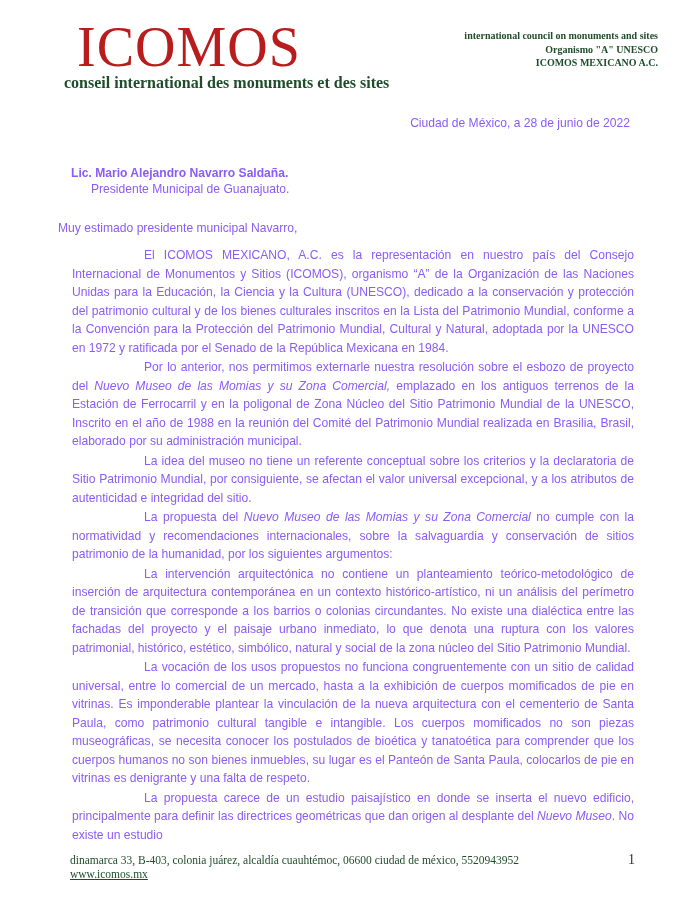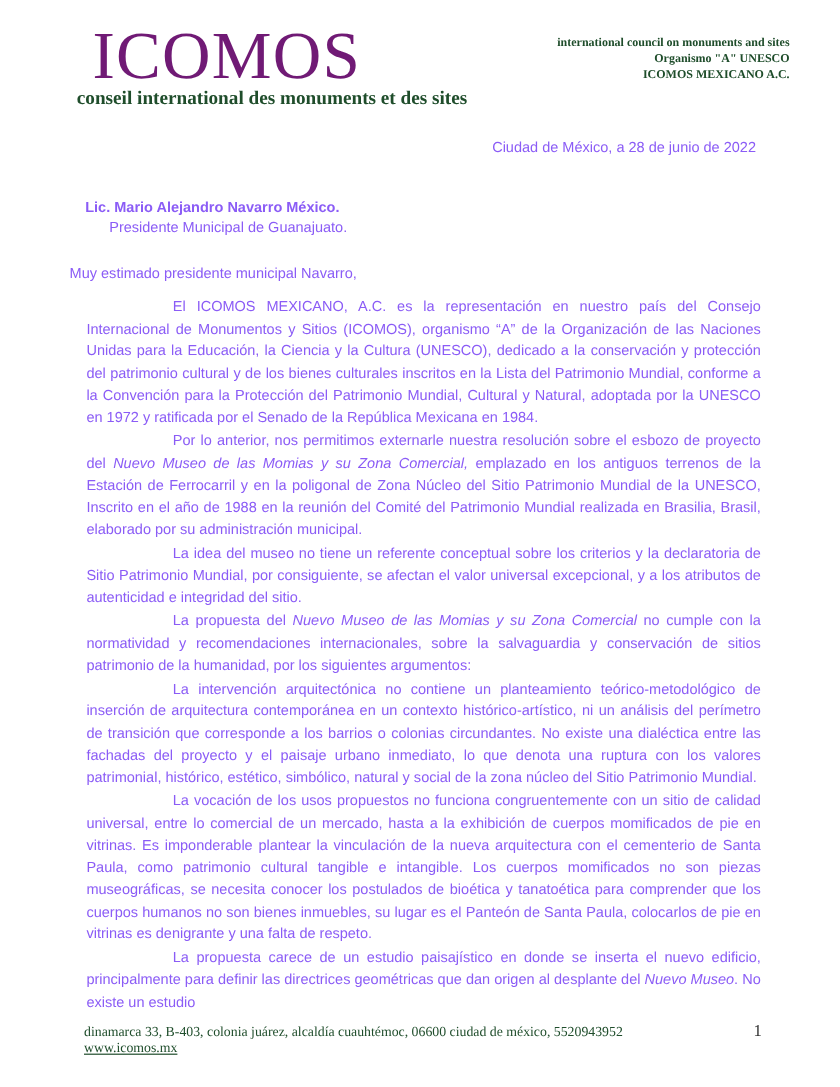--- a/index.html
+++ b/index.html
@@ -2,21 +2,21 @@
 <html><head>
   <meta charset="utf-8">
   <style>
     html, body { margin: 0; padding: 0; background: #ffffff; }
     body { width: 700px; height: 906px; position: relative; overflow: hidden; }
     .page { position: absolute; left: 0; top: 0; width: 700px; height: 906px; background: #fff; }
 
     .logo-block { position: absolute; left: 64px; top: 22px; width: 270px; }
     .logo-title {
       font-family: "DejaVu Serif", "Liberation Serif", serif;
-      font-size: 50px; line-height: 50px; color: #701a75; letter-spacing: 1px;
+      font-size: 50px; line-height: 50px; color: #b91c1c; letter-spacing: 1px;
       text-align: center; width: 250px;
       font-family: "Liberation Serif", serif;
       font-size: 56px;
     }
     .logo-sub {
       font-family: "Liberation Serif", serif; font-weight: bold;
       font-size: 16px; color: #1f4d2b; margin-top: 2px; white-space: nowrap;
     }
 
     .header-right {
@@ -66,21 +66,21 @@
 
   <div class="header-right">
     <div>international council on monuments and sites</div>
     <div>Organismo "A" UNESCO</div>
     <div>ICOMOS MEXICANO A.C.</div>
   </div>
 
   <div class="body-text date">Ciudad de México, a 28 de junio de 2022</div>
 
   <div class="body-text recipient">
-    <div class="name">Lic. Mario Alejandro Navarro México.</div>
+    <div class="name">Lic. Mario Alejandro Navarro Saldaña.</div>
     <div class="role">Presidente Municipal de Guanajuato.</div>
   </div>
 
   <div class="body-text greeting">Muy estimado presidente municipal Navarro,</div>
 
   <div class="body-text content">
     <p>El ICOMOS MEXICANO, A.C. es la representación en nuestro país del Consejo Internacional de Monumentos y Sitios (ICOMOS), organismo “A” de la Organización de las Naciones Unidas para la Educación, la Ciencia y la Cultura (UNESCO), dedicado a la conservación y protección del patrimonio cultural y de los bienes culturales inscritos en la Lista del Patrimonio Mundial, conforme a la Convención para la Protección del Patrimonio Mundial, Cultural y Natural, adoptada por la UNESCO en 1972 y ratificada por el Senado de la República Mexicana en 1984.</p>
     <p><span>Por lo anterior, nos permitimos externarle nuestra resolución sobre el esbozo de proyecto del </span><em>Nuevo Museo de las Momias y su Zona Comercial,</em><span> emplazado en los antiguos terrenos de la Estación de Ferrocarril y en la poligonal de Zona Núcleo del Sitio Patrimonio Mundial de la UNESCO, Inscrito en el año de 1988 en la reunión del Comité del Patrimonio Mundial realizada en Brasilia, Brasil, elaborado por su administración municipal.</span></p>
     <p>La idea del museo no tiene un referente conceptual sobre los criterios y la declaratoria de Sitio Patrimonio Mundial, por consiguiente, se afectan el valor universal excepcional, y a los atributos de autenticidad e integridad del sitio.</p>
     <p><span>La propuesta del </span><em>Nuevo Museo de las Momias y su Zona Comercial</em><span> no cumple con la normatividad y recomendaciones internacionales, sobre la salvaguardia y conservación de sitios patrimonio de la humanidad, por los siguientes argumentos:</span></p>

